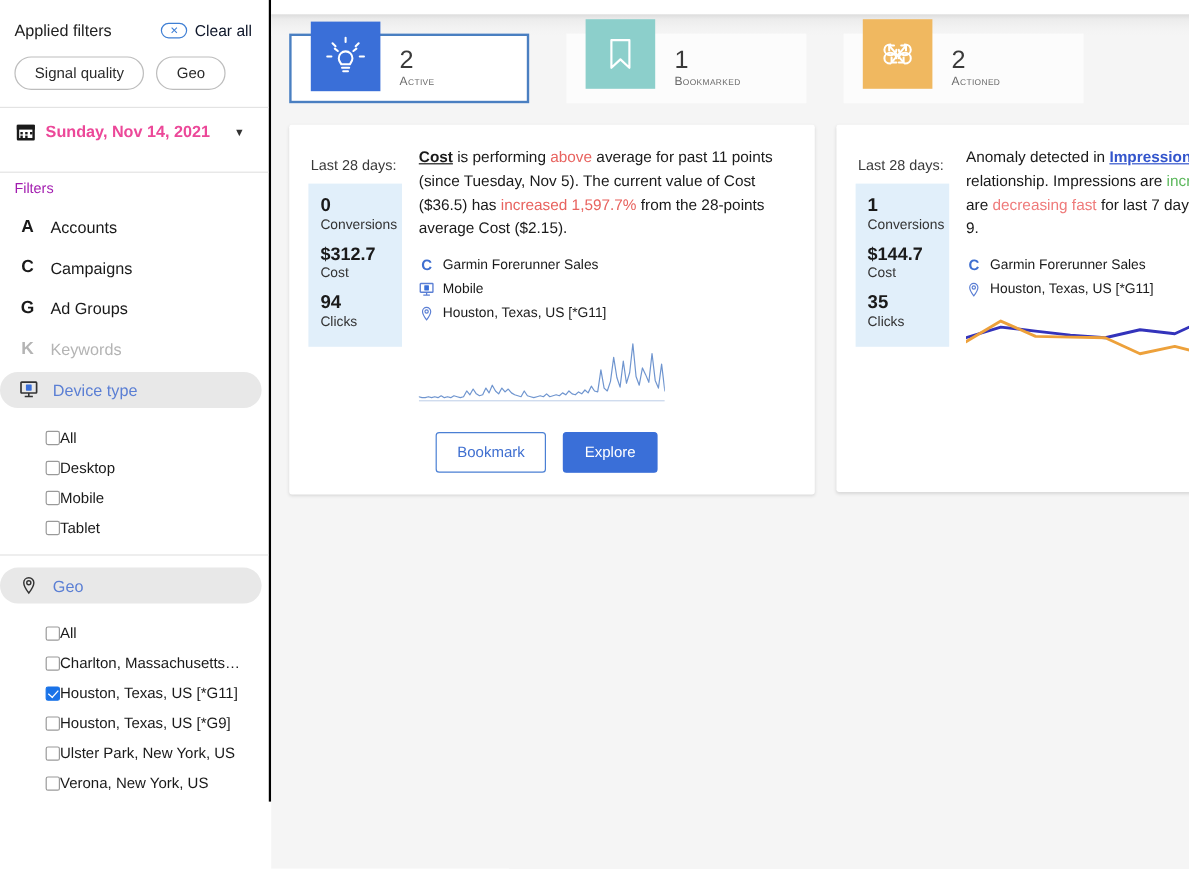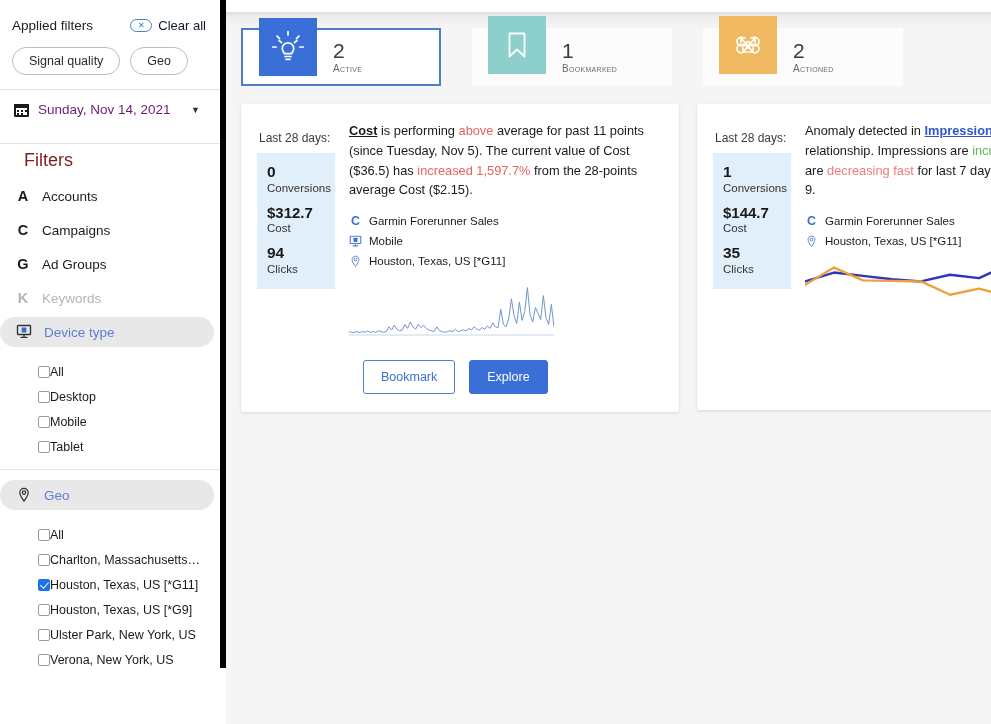--- a/index.html
+++ b/index.html
@@ -10,21 +10,21 @@
     font-family: "Liberation Sans", sans-serif;
     background: #ffffff;
     -webkit-font-smoothing: antialiased;
   }
   #app { position: relative; width: 991px; height: 724px; display: flex; }
 
   
   #sidebar {
     width: 226px; height: 668px;
     background: #ffffff;
-    border-right: 6px solid #000000;
+    border-right: 2px solid #000000;
     flex: 0 0 226px;
     position: relative;
     overflow: hidden;
   }
   .applied-row {
     display: flex; align-items: center; justify-content: space-between;
     padding: 18px 14px 0 12px;
   }
   .applied-title { font-size: 13.5px; color: #222; font-weight: 400; }
   .clear-all { display: flex; align-items: center; gap: 6px; cursor: pointer; }
@@ -50,24 +50,24 @@
   }
   .cal-icon { width: 15px; height: 15px; position: relative; flex: 0 0 15px; }
   .cal-icon .body {
     position: absolute; left: 0; top: 2px; width: 15px; height: 13px;
     border: 2px solid #1a1a1a; border-radius: 1px;
   }
   .cal-icon .top {
     position: absolute; left: 0; top: 2px; width: 15px; height: 4px; background: #1a1a1a;
   }
   .cal-icon .tick { position: absolute; width: 2px; height: 2px; background: #1a1a1a; }
-  .date-text { font-size: 13.5px; color: #701a75; font-weight: normal; flex: 1; }
+  .date-text { font-size: 13.5px; color: #ec4899; font-weight: bold; flex: 1; }
   .caret { color: #333; font-size: 9px; margin-right: 8px; }
 
-  .filters-label { font-size: 18px; color: #7f1d1d; padding: 6px 0 6px 12px; margin-left: 12px; }
+  .filters-label { font-size: 12px; color: #a21caf; padding: 6px 0 6px 12px; }
 
   .filter-item {
     display: flex; align-items: center; height: 30px; gap: 12px;
     padding-left: 16px; cursor: pointer; border-radius: 15px;
     margin: 4px 6px 4px 0;
   }
   .filter-item .letter {
     font-size: 14.5px; font-weight: bold; color: #1a1a1a; width: 14px; text-align: center;
   }
   .filter-item .fname { font-size: 13.5px; color: #1a1a1a; }

